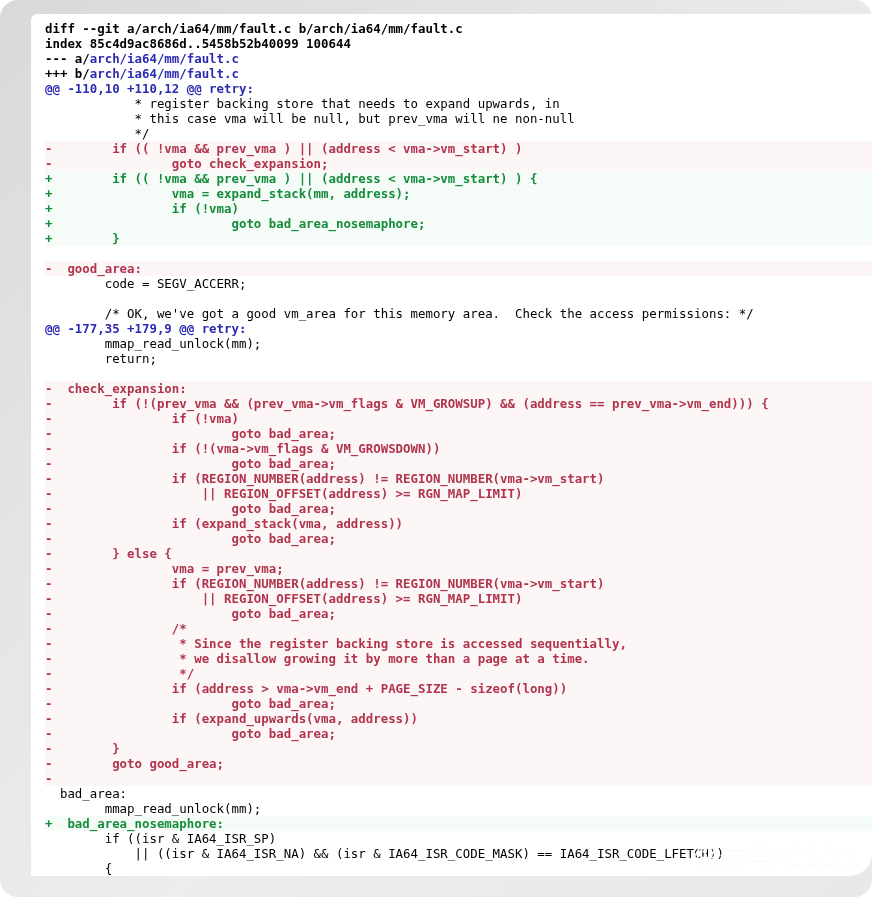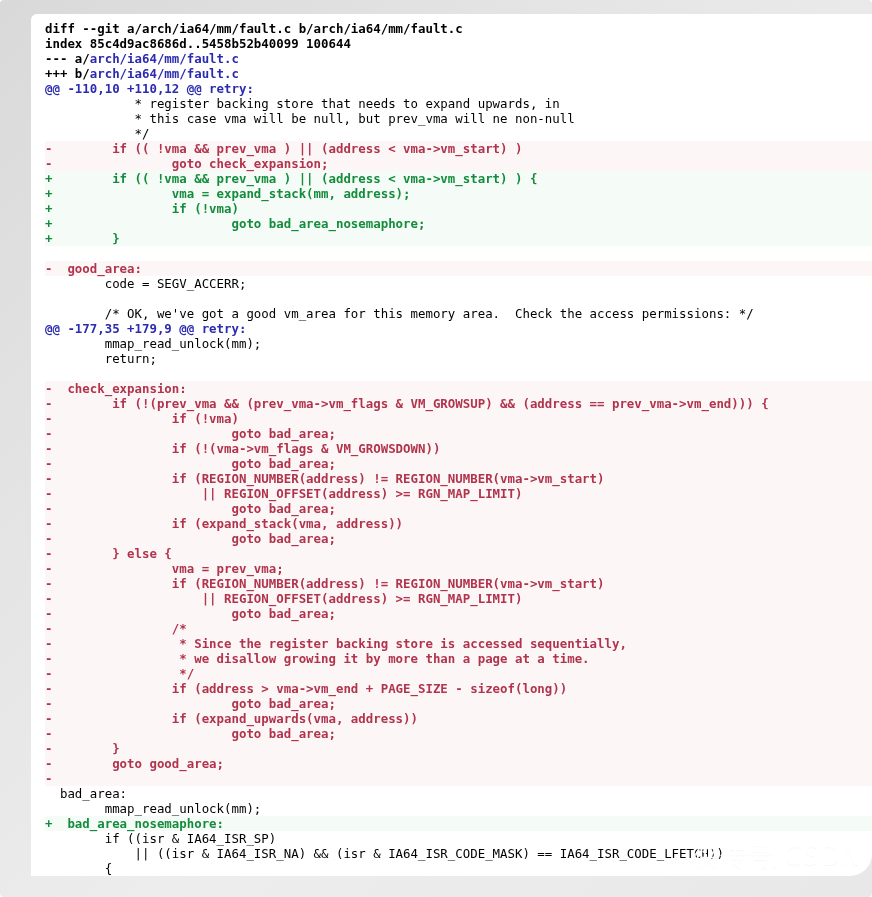--- a/index.html
+++ b/index.html
@@ -15,21 +15,21 @@
   }
 
   
   #frame {
     position: absolute;
     left: 0;
     top: 0;
     width: 872px;
     height: 897px;
     background: linear-gradient(135deg, #d9d9d9 0%, #e4e4e4 30%, #ededed 60%, #e8e8e8 100%);
-    border-radius: 4px;
+    border-radius: 18px;
     box-sizing: border-box;
   }
 
   
   #sheet {
     position: absolute;
     left: 31px;
     top: 14px;
     width: 841px;
     height: 862px;

